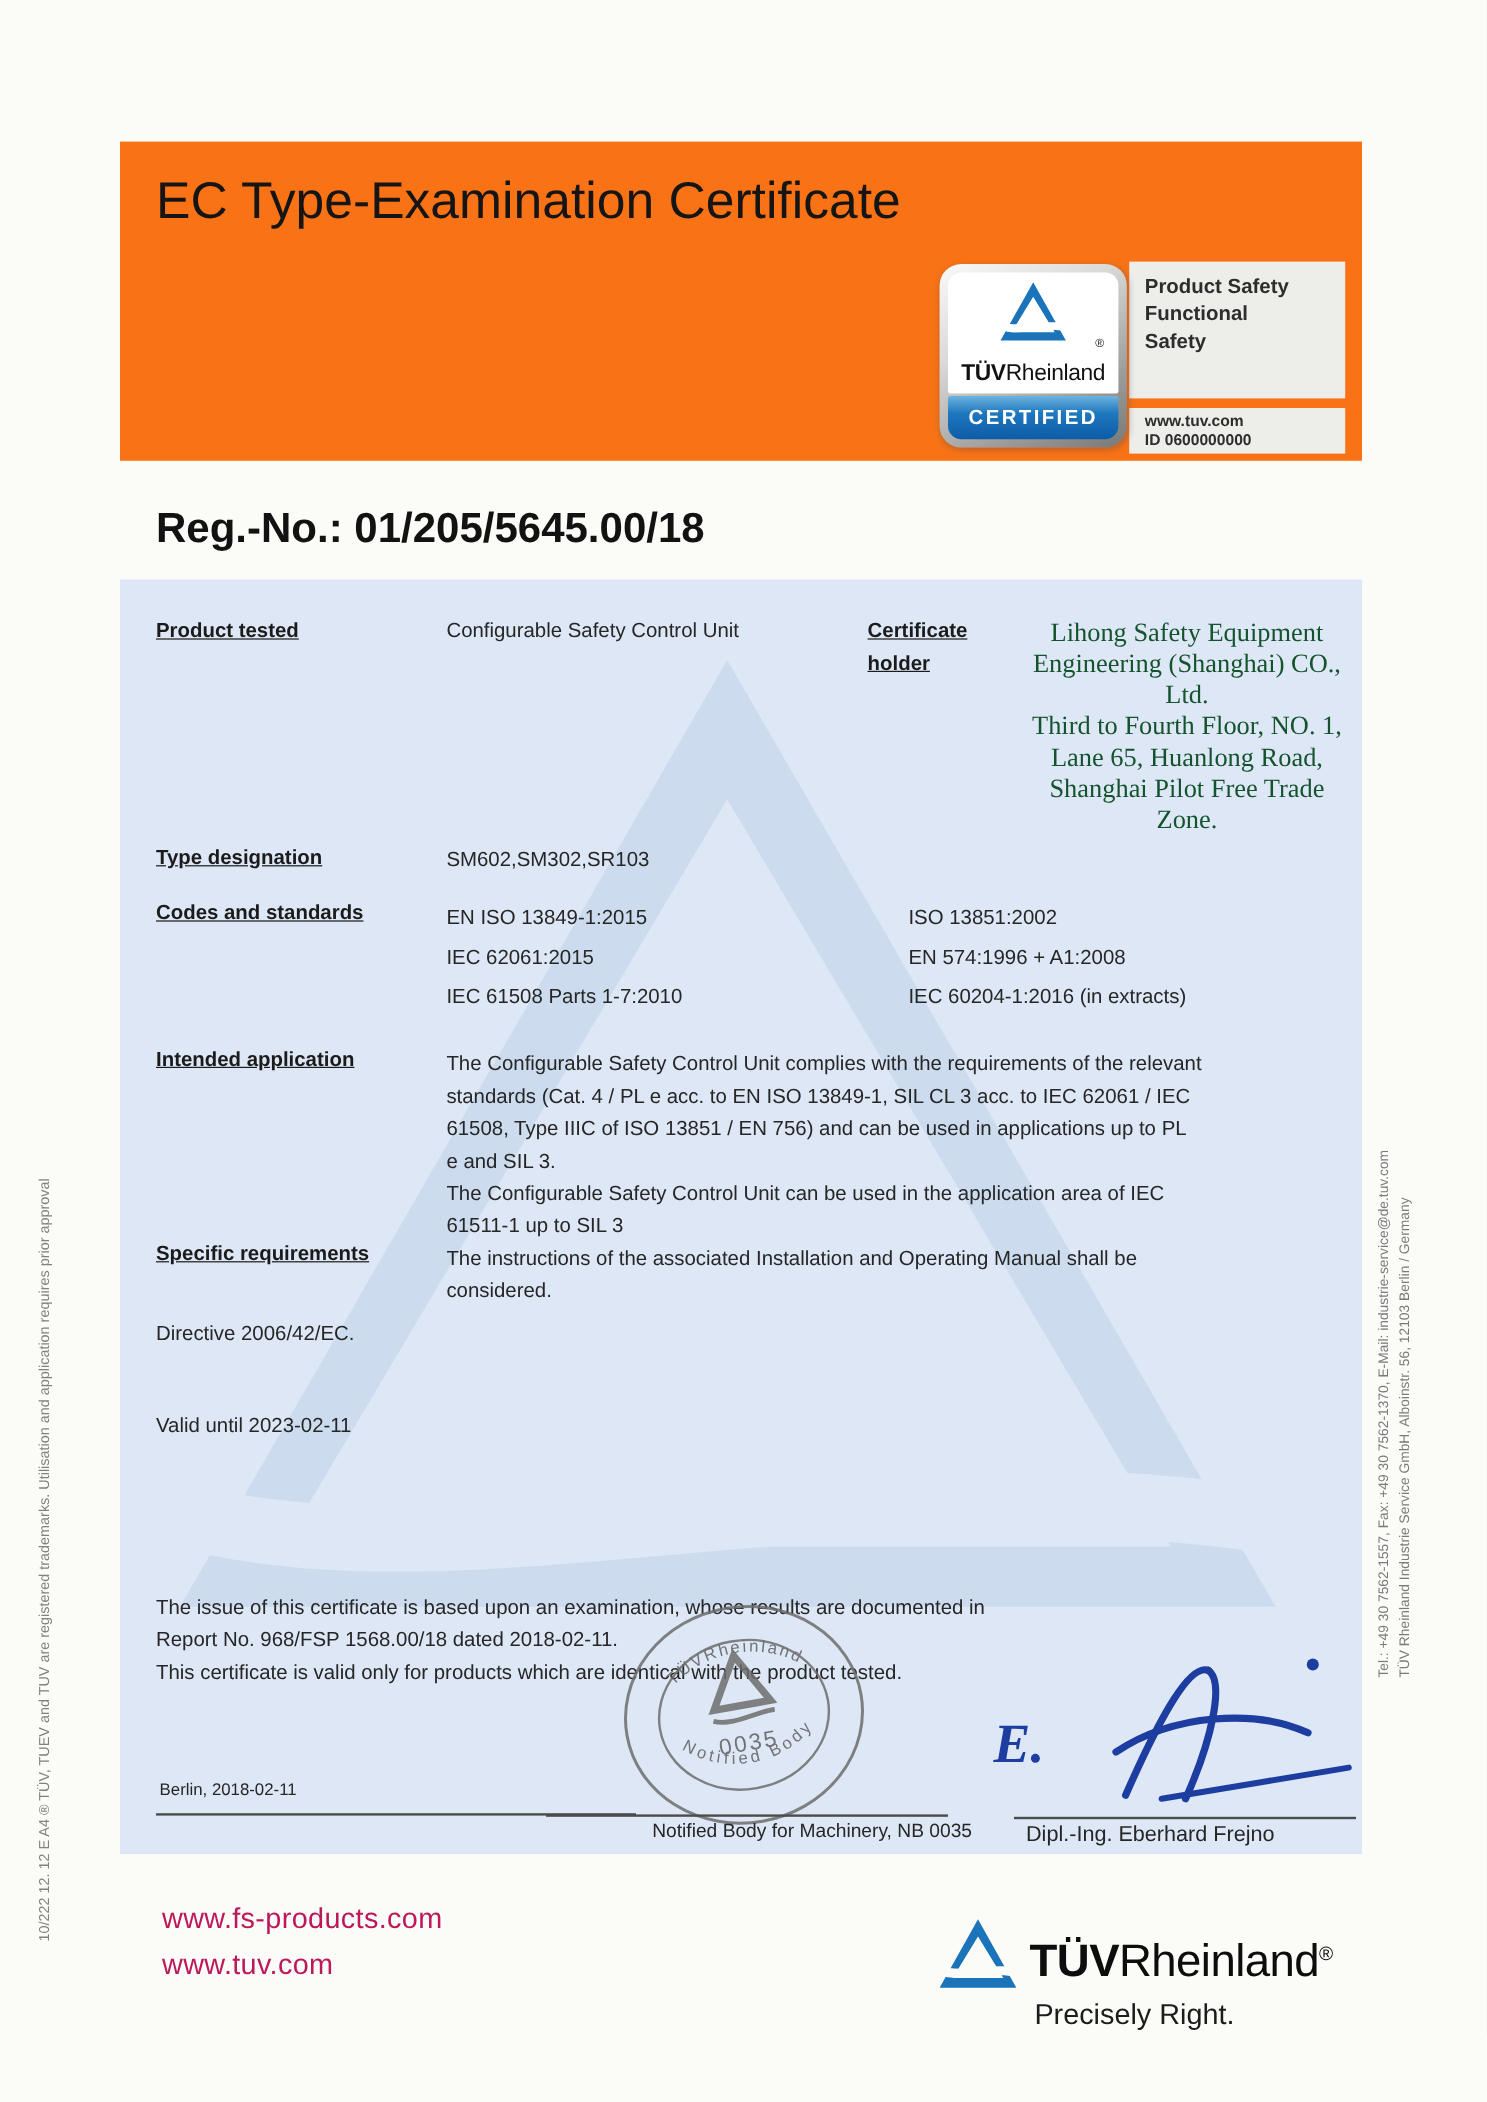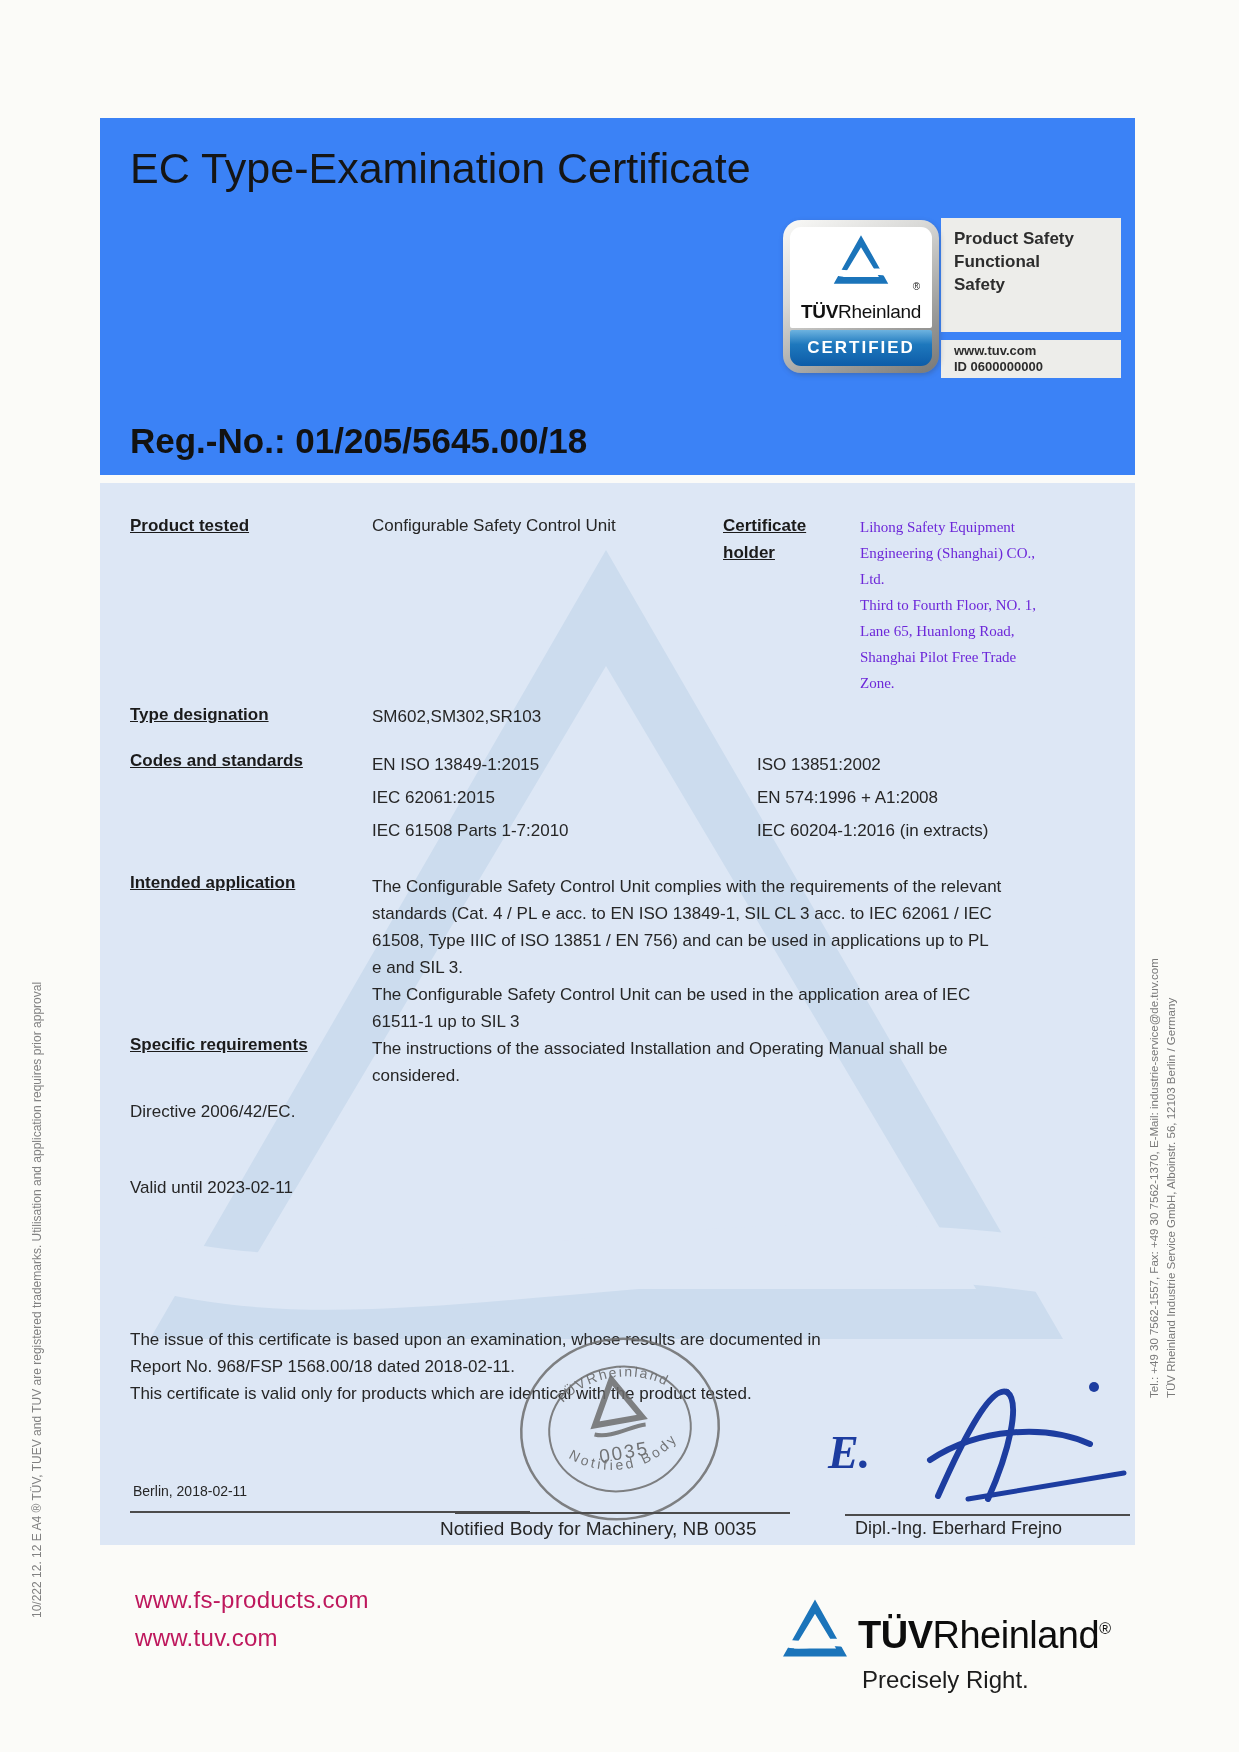--- a/index.html
+++ b/index.html
@@ -3,21 +3,21 @@
 <meta charset="utf-8">
 <style>
   html,body{margin:0;padding:0;background:#e8e8e8;}
   .page{position:relative;width:1239px;height:1752px;background:#fbfbf8;
         font-family:"Liberation Sans",sans-serif;color:#222;overflow:hidden;margin:0 auto;}
   .vert{position:absolute;transform:rotate(-90deg);transform-origin:0 0;white-space:nowrap;
         font-size:12px;color:#818181;}
   .vert-left{left:30px;top:1618px;}
   .vert-right{left:1146px;top:1398px;font-size:11.5px;line-height:17px;color:#7a7a7a;}
 
-  .header-block{position:absolute;left:100px;top:118px;width:1035px;height:357px;background:#3b82f6;}
+  .header-block{position:absolute;left:100px;top:118px;width:1035px;height:266px;background:#f97316;}
   .title{position:absolute;left:30px;top:26px;font-size:43px;color:#151515;white-space:nowrap;}
   .reg-no{position:absolute;left:30px;top:303px;font-size:35px;font-weight:700;color:#121212;white-space:nowrap;}
 
   .panel{position:absolute;left:841px;top:100px;width:180px;}
   .panel-top{background:#ededea;height:114px;padding:9px 0 0 13px;box-sizing:border-box;
              font-weight:700;font-size:17px;line-height:23px;color:#2d2d2d;}
   .panel-bottom{background:#ededea;margin-top:8px;height:38px;padding:3px 0 0 13px;box-sizing:border-box;
                 font-weight:700;font-size:13px;line-height:16px;color:#2d2d2d;}
 
   .badge{position:absolute;left:683px;top:102px;width:156px;height:153px;border-radius:18px;
@@ -30,21 +30,21 @@
   .badge-band{margin-top:2px;height:36px;border-radius:2px 2px 11px 11px;
               background:linear-gradient(180deg,#6db3e0 0%,#1e78bd 40%,#0d5ca8 100%);
               color:#fff;font-weight:700;letter-spacing:2px;font-size:17px;text-align:center;line-height:36px;}
 
   .content-block{position:absolute;left:100px;top:483px;width:1035px;height:1062px;background:#dde7f5;overflow:hidden;}
   .watermark{position:absolute;left:38px;top:60px;width:935px;height:802px;}
   .lbl{position:absolute;font-weight:700;font-size:17px;color:#1b1b1b;white-space:nowrap;text-decoration:underline;}
   .val{position:absolute;font-size:17px;color:#262626;white-space:nowrap;}
   .par{position:absolute;font-size:17px;color:#262626;line-height:27px;white-space:nowrap;}
   .lh33{line-height:33px;}
-  .serif{font-family:"Liberation Serif",serif;font-size:15px;line-height:26px;color:#6d28d9;}
+  .serif{font-family:"Liberation Serif",serif;font-size:22px;line-height:26px;color:#14532d;text-align:center;}
   .sigline{position:absolute;height:2px;background:#4c4c4c;}
   .stamp{position:absolute;left:415px;top:850px;width:210px;height:192px;opacity:.85;}
   .signature{position:absolute;left:720px;top:885px;width:312px;height:142px;}
 
   .footer-url{position:absolute;font-size:24px;color:#be185d;white-space:nowrap;letter-spacing:.3px;}
   .footer-brand{position:absolute;left:858px;top:1614px;font-size:38px;color:#0d0d0d;letter-spacing:-0.5px;white-space:nowrap;}
   .footer-brand sup{font-size:16px;}
   .footer-tagline{position:absolute;left:862px;top:1666px;font-size:24px;color:#1c1c1c;white-space:nowrap;}
 </style>
 </head>
@@ -176,21 +176,21 @@
         <path d="M148 131 C 210 121 262 112 304 105" stroke-width="5"></path>
       </g>
       <circle cx="274" cy="19" r="5" fill="#1d3da0"></circle>
       <text x="8" y="100" font-size="46" font-style="italic" font-weight="bold" fill="#1d3da0" font-family="Liberation Serif, serif">E.</text>
     </svg>
 
     <div class="val" style="left:33px;top:1000px;font-size:14px">Berlin, 2018-02-11</div>
     <div class="sigline" style="left:30px;top:1028px;width:400px"></div>
     <div class="sigline" style="left:355px;top:1029px;width:335px"></div>
     <div class="sigline" style="left:745px;top:1031px;width:285px"></div>
-    <div class="val" style="left:340px;top:1035px;width:370px;text-align:left;font-size:19px">Notified Body for Machinery, NB 0035</div>
+    <div class="val" style="left:340px;top:1035px;width:370px;text-align:right;font-size:16px">Notified Body for Machinery, NB 0035</div>
     <div class="val" style="left:755px;top:1035px;font-size:18px">Dipl.-Ing. Eberhard Frejno</div>
   </div>
 
   <div class="footer-url" style="left:135px;top:1586px">www.fs-products.com</div>
   <div class="footer-url" style="left:135px;top:1624px">www.tuv.com</div>
 
   <svg style="position:absolute;left:781px;top:1598px;width:68px;height:60px" viewBox="0 0 100 88">
     <path fill="#1b74ba" fill-rule="evenodd" d="M50 2 L97 86 L3 86 Z M50 23 L81 74 L19 74 Z"></path>
     <path fill="#fbfbf8" d="M1 58 C 30 70 62 54 99 62 L99 73 C 62 65 30 81 1 70 Z"></path>
   </svg>

